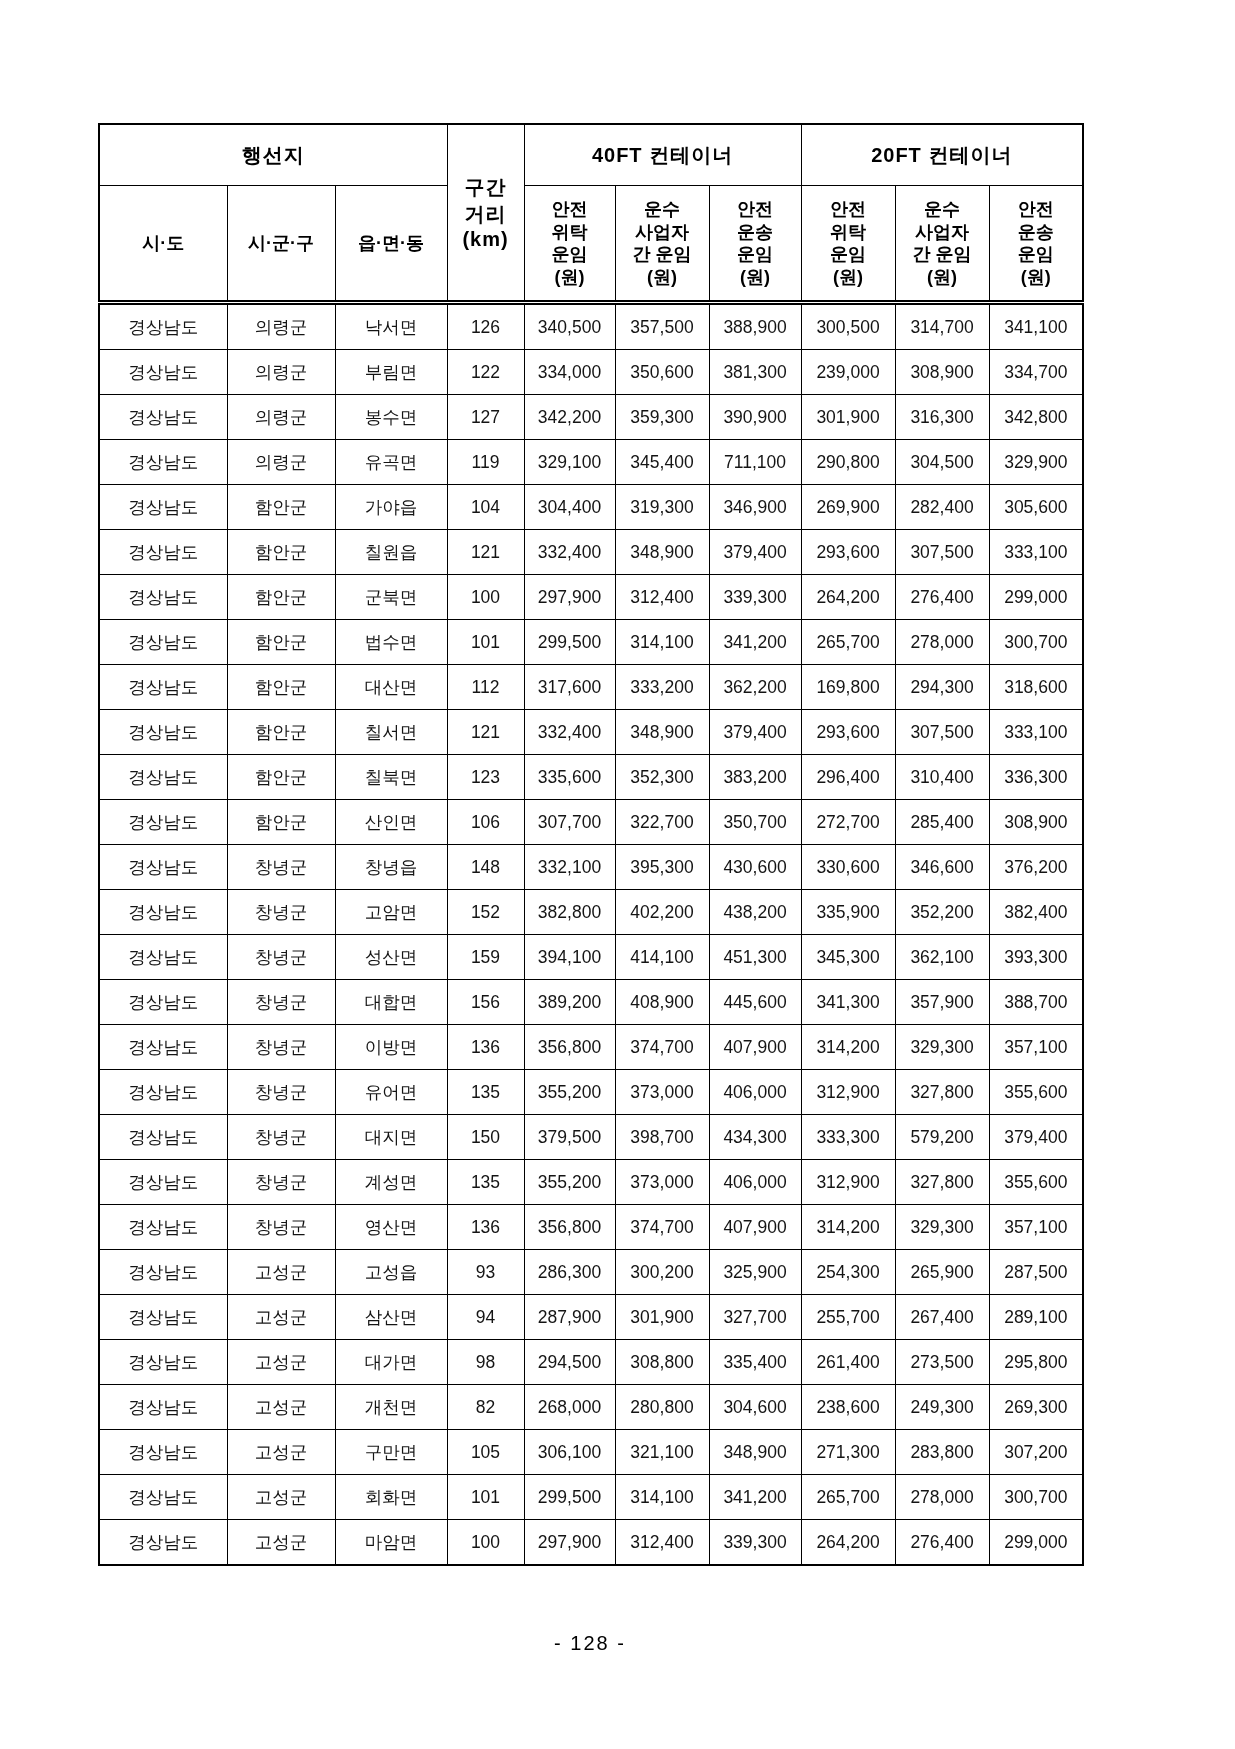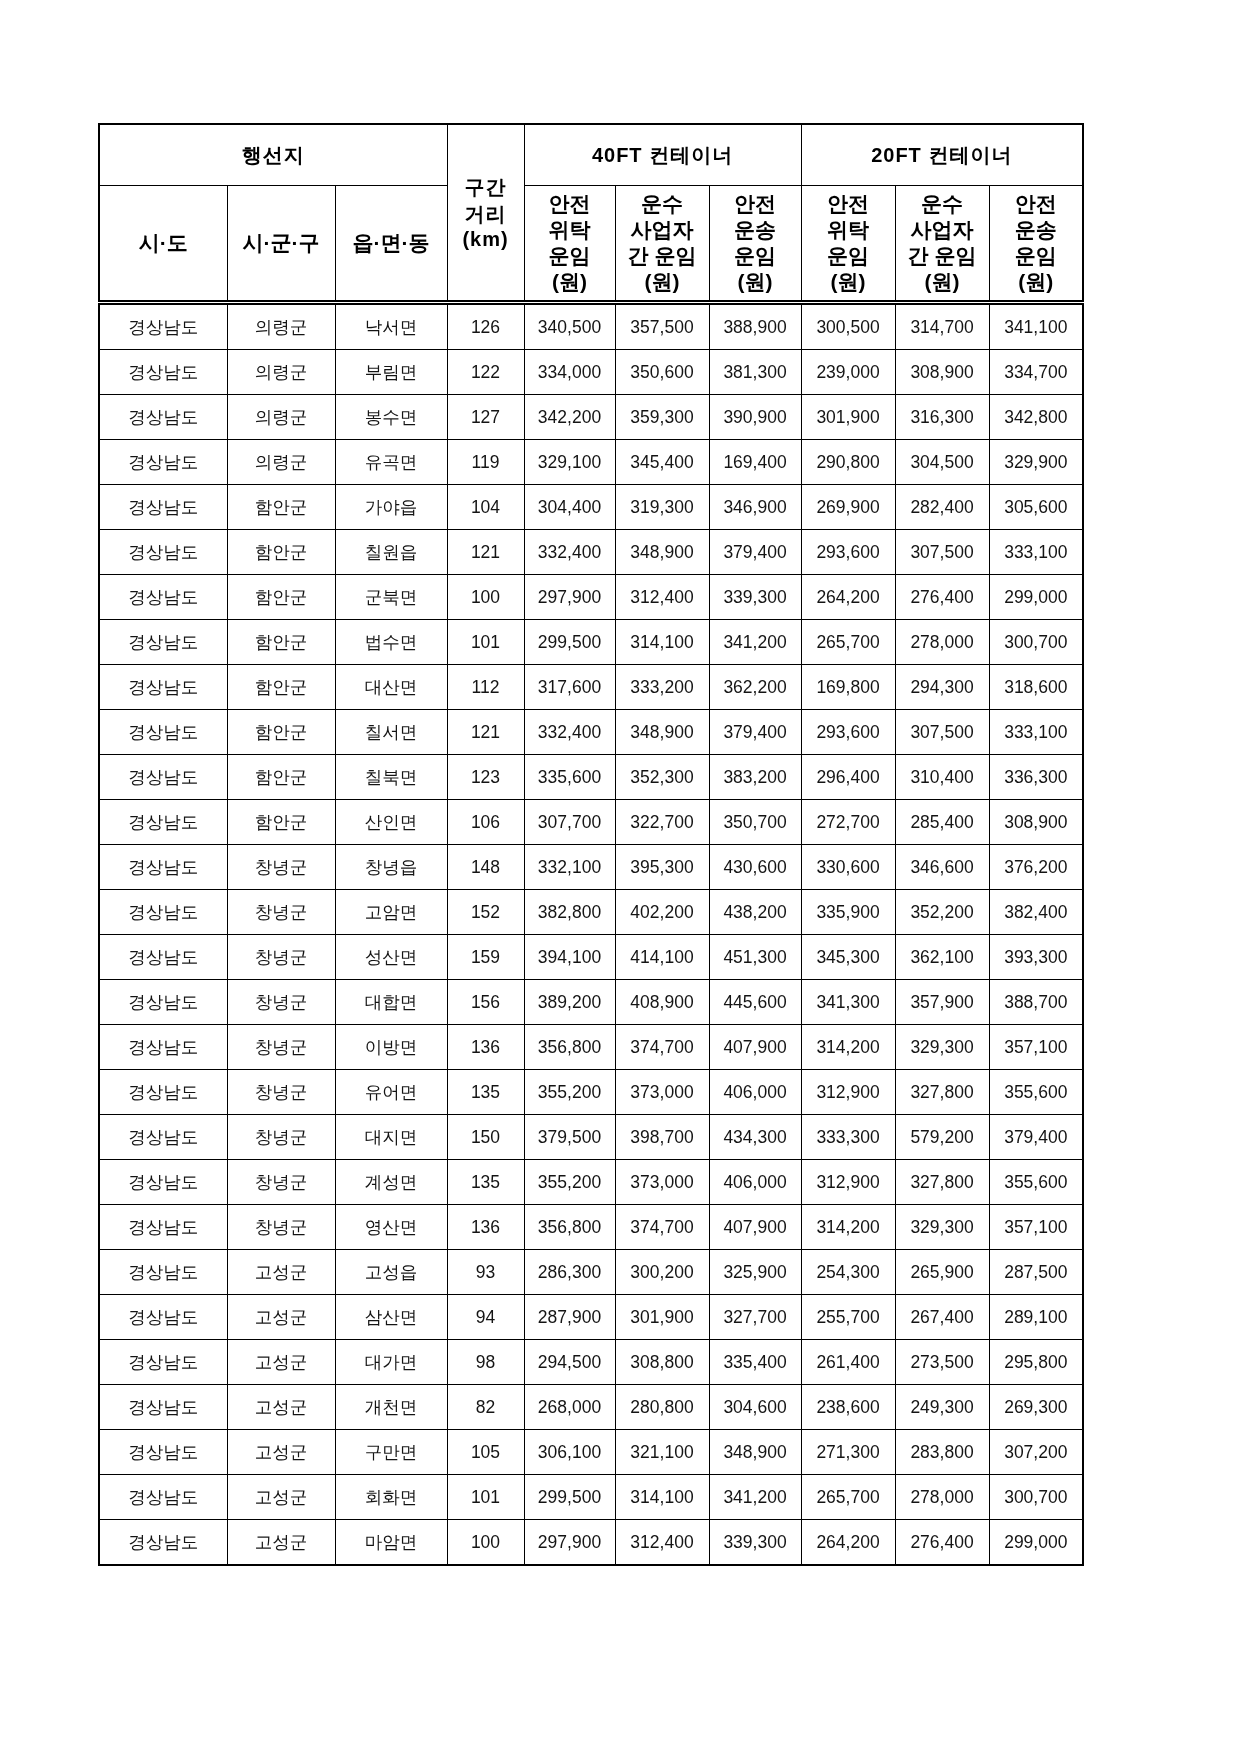--- a/index.html
+++ b/index.html
@@ -23,21 +23,21 @@
   table.fare-table th, table.fare-table td {
     border: 1px solid #000;
     text-align: center;
     vertical-align: middle;
     padding: 0;
     overflow: hidden;
   }
   
   table.fare-table { border: 2px solid #000; padding-left: 48px; }
   table.fare-table thead tr.group-row th { height: 60px; font-size: 20px; font-weight: 700; letter-spacing: 1px; }
-  table.fare-table thead tr.sub-row th { height: 114px; font-size: 21px; font-weight: 700; line-height: 1.25; }
+  table.fare-table thead tr.sub-row th { height: 114px; font-size: 18px; font-weight: 700; line-height: 1.25; }
   table.fare-table thead th { white-space: pre-line; }
   
   table.fare-table thead tr.sub-row th,
   table.fare-table thead th.distance-cell { border-bottom: 5px double #000; }
   table.fare-table tbody td {
     height: 44px;
     font-size: 17.5px;
     font-weight: 400;
     color: #141414;
   }
@@ -145,21 +145,21 @@
           <td>316,300</td>
           <td>342,800</td>
         </tr>
         <tr>
           <td>경상남도</td>
           <td>의령군</td>
           <td>유곡면</td>
           <td>119</td>
           <td>329,100</td>
           <td>345,400</td>
-          <td>169,400</td>
+          <td>711,100</td>
           <td>290,800</td>
           <td>304,500</td>
           <td>329,900</td>
         </tr>
         <tr>
           <td>경상남도</td>
           <td>함안군</td>
           <td>가야읍</td>
           <td>104</td>
           <td>304,400</td>
@@ -441,14 +441,15 @@
           <td>297,900</td>
           <td>312,400</td>
           <td>339,300</td>
           <td>264,200</td>
           <td>276,400</td>
           <td>299,000</td>
         </tr>
       </tbody>
   </table>
 
+  <div class="page-number">- 128 -</div>
 
 </div>
 
 </body></html>

